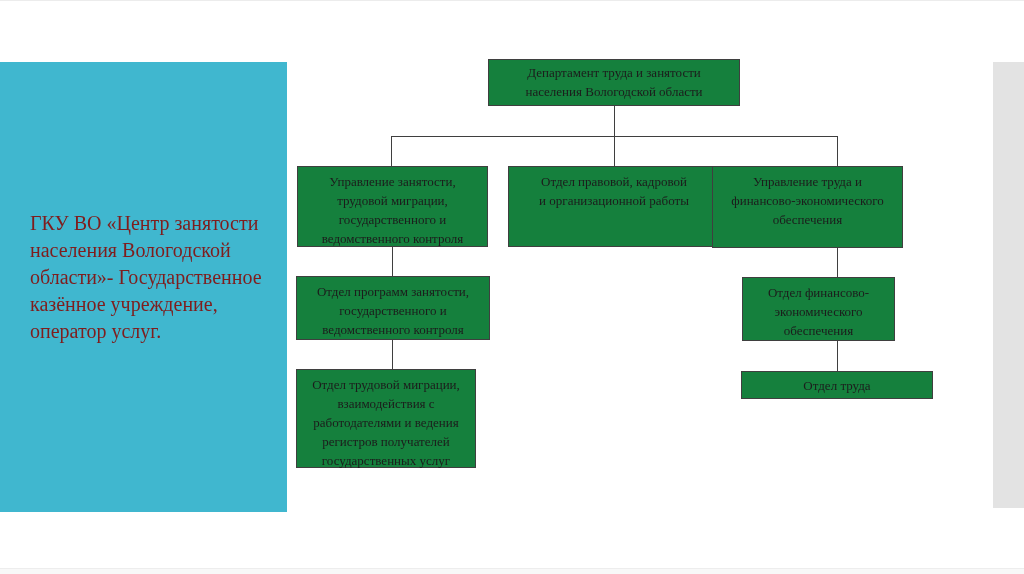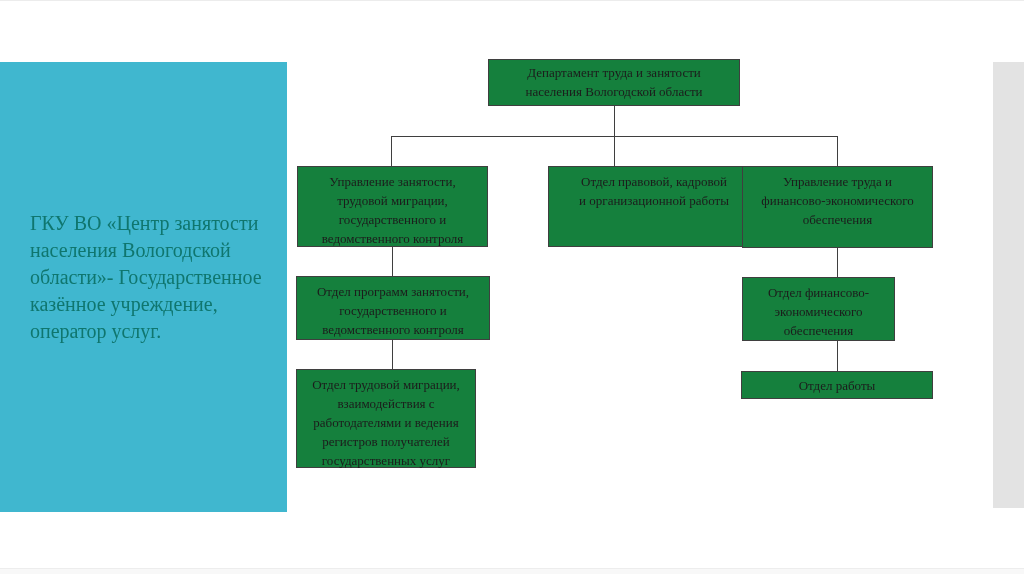--- a/index.html
+++ b/index.html
@@ -16,39 +16,39 @@
   }
   .bottom-strip{
     position:absolute;left:0;top:568px;width:1024px;height:6px;
     background:#f8f8f8;border-top:1px solid #ededed;
   }
   .accent-panel{
     position:absolute;left:0;top:62px;width:287px;height:450px;
   }
   .sidebar-caption{
     position:absolute;left:30px;top:210px;width:252px;
-    font-size:20px;line-height:27px;color:#0f766e;
+    font-size:20px;line-height:27px;color:#7f1d1d;
     font-family:"Liberation Serif", serif;
   }
   .right-edge-panel{
     position:absolute;left:993px;top:62px;width:31px;height:446px;
   }
   .node{
     position:absolute;
     background:#15803d;
     border:1px solid #3f3f3f;
     box-sizing:border-box;
     font-size:13px;line-height:19px;color:#1c1c1c;
     text-align:center;
     padding-top:5px;
   }
   #node-root          {left:488px;top:59px; width:252px;height:47px;padding-top:3px;}
   #node-employment    {left:297px;top:166px;width:191px;height:81px;}
-  #node-legal         {left:508px;top:166px;width:212px;height:81px;margin-left:40px;}
-  #node-labor-finance {left:742px;top:166px;width:191px;height:82px;}
+  #node-legal         {left:508px;top:166px;width:212px;height:81px;}
+  #node-labor-finance {left:712px;top:166px;width:191px;height:82px;}
   #node-programs      {left:296px;top:276px;width:194px;height:64px;}
   #node-migration     {left:296px;top:369px;width:180px;height:99px;}
   #node-finance       {left:742px;top:277px;width:153px;height:64px;}
   #node-labor-unit    {left:741px;top:371px;width:192px;height:28px;padding-top:4px;}
   .connector{position:absolute;background:#3f3f3f;}
   #c-root-v   {left:614px;top:106px;width:1px;height:30px;}
   #c-main-h   {left:391px;top:136px;width:447px;height:1px;}
   #c-left-v   {left:391px;top:136px;width:1px;height:30px;}
   #c-mid-v    {left:614px;top:136px;width:1px;height:30px;}
   #c-right-v  {left:837px;top:136px;width:1px;height:30px;}
@@ -89,19 +89,19 @@
     <div class="node" id="node-legal">Отдел правовой, кадровой<br>и организационной работы</div>
 
     <div class="node" id="node-labor-finance">Управление труда и<br>финансово-экономического<br>обеспечения</div>
 
     <div class="node" id="node-programs">Отдел программ занятости,<br>государственного и<br>ведомственного контроля</div>
 
     <div class="node" id="node-migration">Отдел трудовой миграции,<br>взаимодействия с<br>работодателями и ведения<br>регистров получателей<br>государственных услуг</div>
 
     <div class="node" id="node-finance">Отдел финансово-<br>экономического<br>обеспечения</div>
 
-    <div class="node" id="node-labor-unit">Отдел работы</div>
+    <div class="node" id="node-labor-unit">Отдел труда</div>
 
   </div>
 
   <div class="bottom-strip"></div>
 
 </div>
 
 </body></html>

